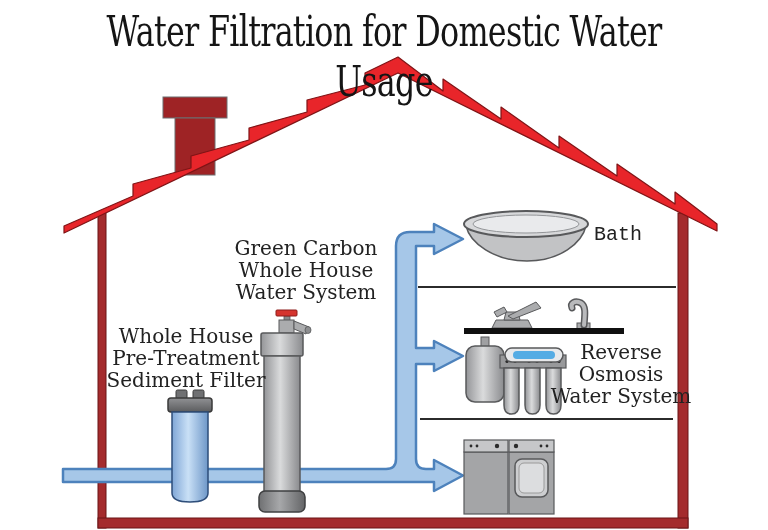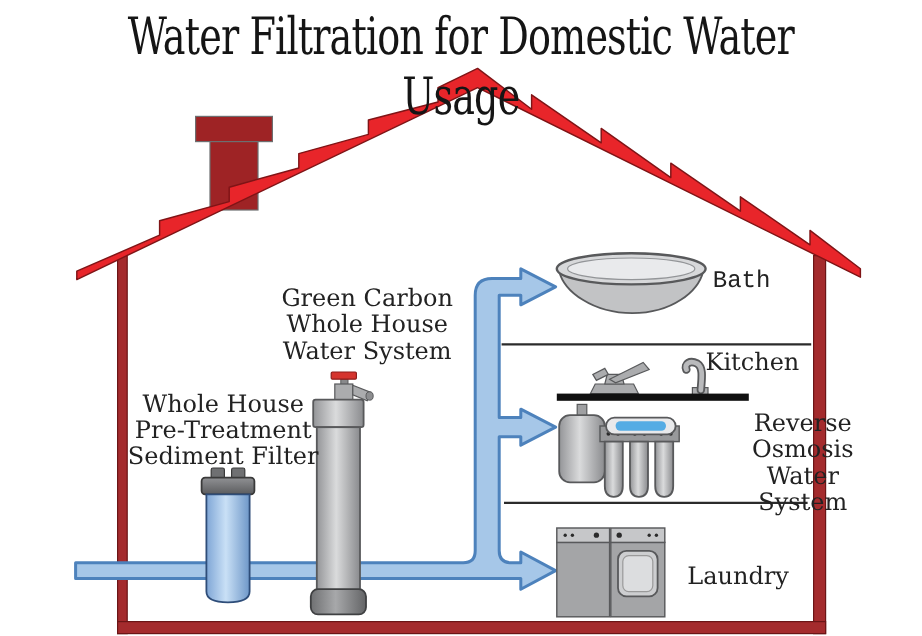--- a/index.html
+++ b/index.html
@@ -149,21 +149,19 @@
   <div class="lbl" style="left:283px; top:237px;margin-left:23px;">Green Carbon
 Whole House
 Water System</div>
 
   <div class="lbl" style="left:186px; top:325px;">Whole House
 Pre-Treatment
 Sediment Filter</div>
 
   <div class="lbl" style="left:618px; top:224px;font-family:Liberation Mono, monospace;">Bath</div>
 
-  <div class="lbl" style="left:627px; top:290px;">Kitchen</div>
 
-  <div class="lbl" style="left:621px; top:341px;margin-left:48px;">Reverse
+  <div class="lbl" style="left:621px; top:341px;">Reverse
 Osmosis
 Water System</div>
 
-  <div class="lbl" style="left:615px; top:469px;">Laundry</div>
 
 </div>
 
 </body></html>

